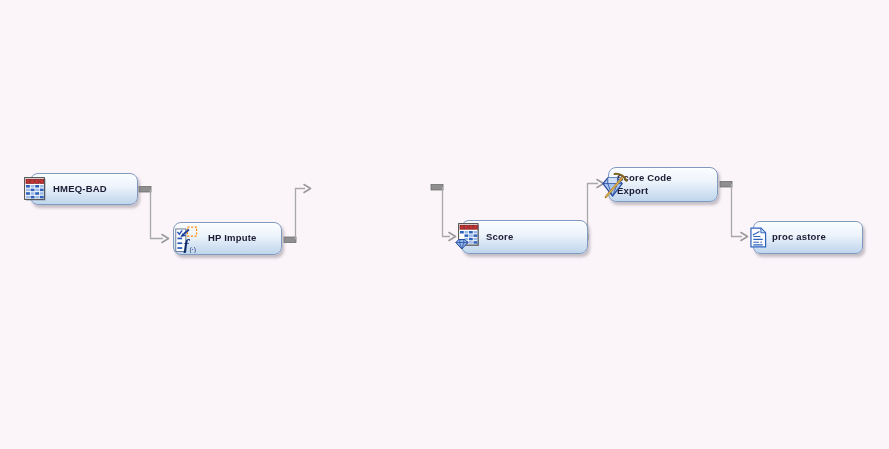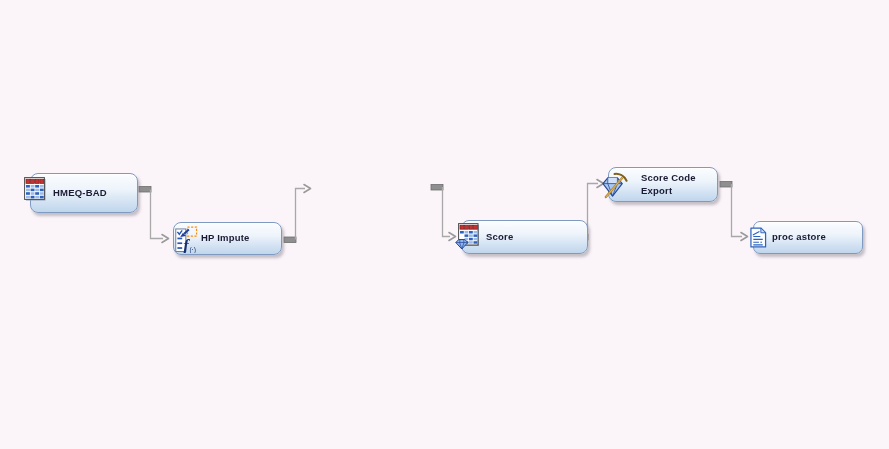--- a/index.html
+++ b/index.html
@@ -35,39 +35,39 @@
     font-size: 9.5px;
     font-weight: bold;
     color: #1b1b33;
     letter-spacing: 0.2px;
     line-height: 12.5px;
     white-space: pre-line;
   }
   .node .icon { position: absolute; display: block; }
 
   
-  .n1 { left: 30px;  top: 173px; width: 108px; height: 40px; }
+  .n1 { left: 30px;  top: 173px; width: 108px; height: 32px; }
   .n2 { left: 173px; top: 222px; width: 109px; height: 33px; }
   .n3 { left: 318px; top: 170px; width: 111px; height: 33px; }
   .n4 { left: 461px; top: 220px; width: 127px; height: 34px; }
   .n5 { left: 608px; top: 167px; width: 110px; height: 35px; }
   .n6 { left: 753px; top: 221px; width: 110px; height: 33px; border-radius: 7px; }
 
   .n1 .icon { left: -7px; top: 3px; }
   .n2 .icon { left: 1px;  top: 3px; }
   .n3 .icon { left: -7px; top: 7px; }
   .n4 .icon { left: -7px; top: 2px; }
   .n5 .icon { left: -8px; top: 4px; }
   .n6 .icon { left: -4px; top: 5px; }
 
   .n1 .label { padding-left: 22px; }
-  .n2 .label { padding-left: 27px; text-align: right; }
+  .n2 .label { padding-left: 34px; text-align: right; }
   .n3 .label { padding-left: 26px; }
   .n4 .label { padding-left: 24px; }
-  .n5 .label { padding-left: 32px; }
+  .n5 .label { padding-left: 8px; }
   .n6 .label { padding-left: 18px; }
 
   .wire   { stroke: #a8a8a8; stroke-width: 1.3; fill: none; }
   .arrow  { stroke: #9a9a9a; stroke-width: 1.6; fill: none; stroke-linecap: round; stroke-linejoin: round; }
   .stub   { fill: #8f8f8f; stroke: #6e6e6e; stroke-width: 0.8; }
 </style>
 </head>
 <body>
 
 <div id="canvas">

